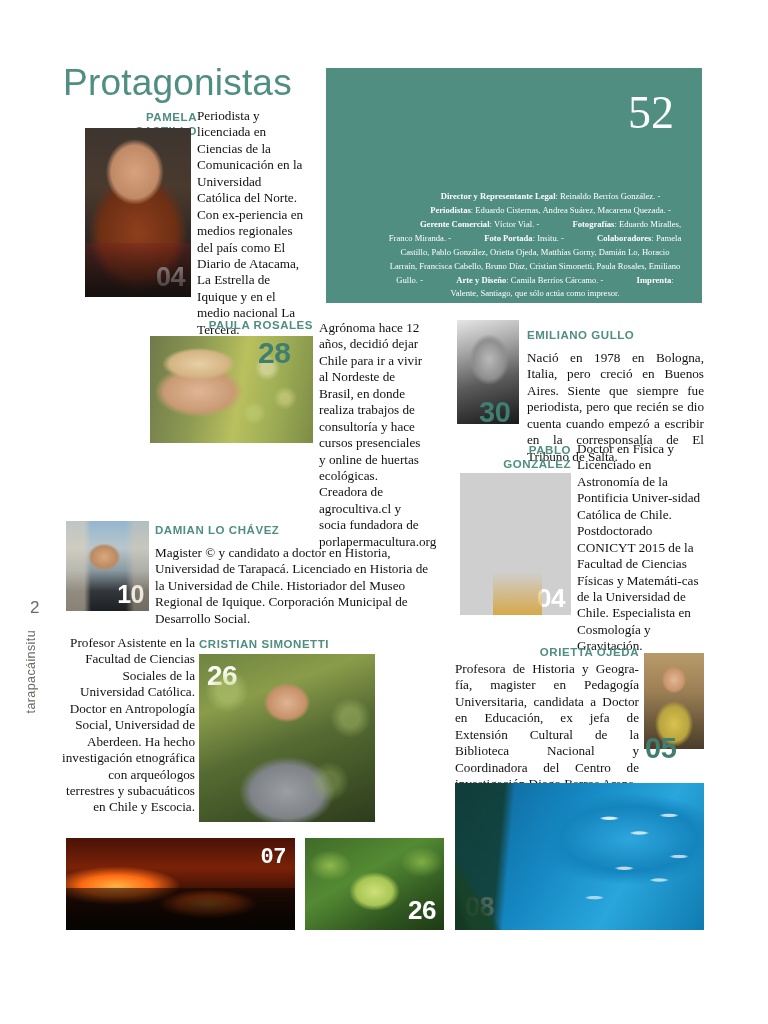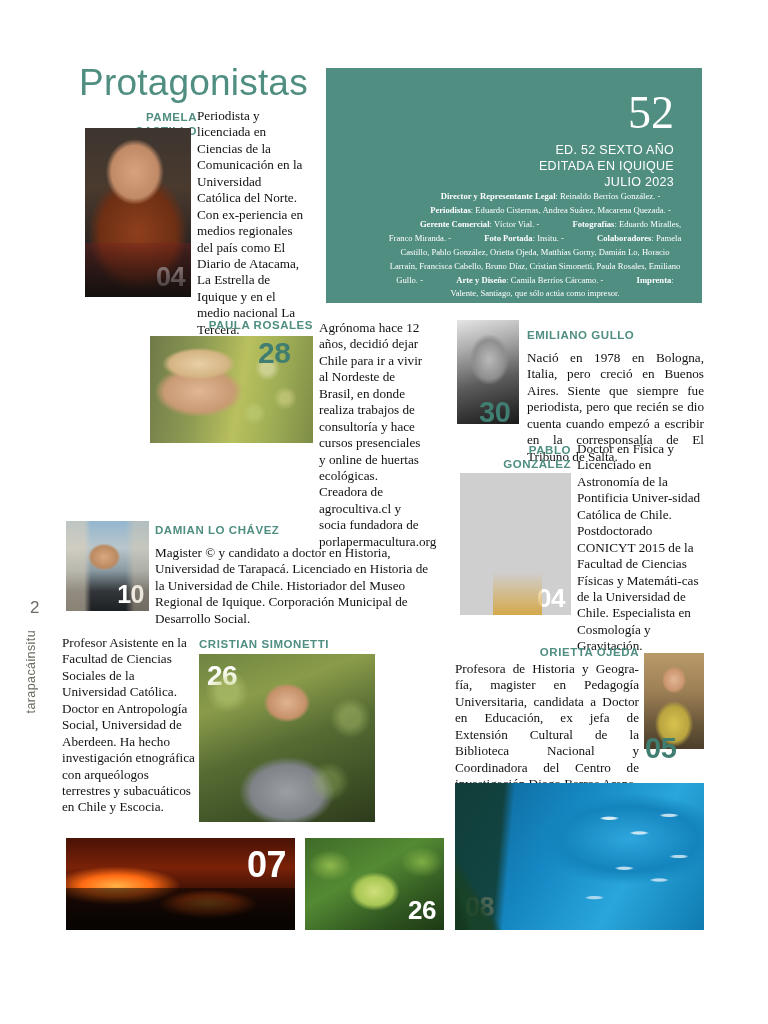--- a/index.html
+++ b/index.html
@@ -24,21 +24,20 @@
     writing-mode: vertical-rl; transform: rotate(180deg);
     white-space: nowrap;
   }
 
   
   .title {
     position: absolute; left: 63px; top: 62px;
     font-family: "Liberation Sans", sans-serif;
     font-size: 37px; font-weight: 400; color: #4f8e81;
     letter-spacing: .2px;
-    margin-left: 16px;
   }
 
   
   .masthead {
     position: absolute; left: 326px; top: 68px;
     width: 376px; height: 235px;
     background: #4f8e81;
   }
   .logo-wrap { position: absolute; left: 28px; top: 29px; }
   .logo-tarapaca {
@@ -209,25 +208,20 @@
 
 <div class="page">
 
   <div class="folio-num">2</div>
   <div class="folio-vert">tarapacáinsitu</div>
 
   <div class="title">Protagonistas</div>
 
   <div class="masthead">
     <div class="issue-num">52</div>
-    <div class="issue-lines">
-      <div>ED. 52 SEXTO AÑO</div>
-      <div>EDITADA EN IQUIQUE</div>
-      <div>JULIO 2023</div>
-    </div>
     <div class="credits"><b>Director y Representante Legal</b>: Reinaldo Berríos González. - <b>Periodistas</b>: Eduardo Cisternas, Andrea Suárez, Macarena Quezada. - <b>Gerente Comercial</b>: Víctor Vial. - <b>Fotografías</b>: Eduardo Miralles, Franco Miranda. - <b>Foto Portada</b>: Insitu. - <b>Colaboradores</b>: Pamela Castillo, Pablo González, Orietta Ojeda, Matthías Gorny, Damián Lo, Horacio Larraín, Francisca Cabello, Bruno Díaz, Cristian Simonetti, Paula Rosales, Emiliano Gullo. -  <b>Arte y Diseño</b>: Camila Berríos Cárcamo. - <b>Imprenta</b>: Valente, Santiago, que sólo actúa como impresor.</div>
   </div>
 
   <div>
     <div class="name-label" style="position:absolute; left:85px; top:110px; width:112px; text-align:right;">PAMELA CASTILLO</div>
     <div class="photo ph-pamela" style="left:85px; top:128px; width:106px; height:169px;">
       <div class="pnum white" style="right:6px; bottom:6px; font-size:27px;">04</div>
     </div>
     <div class="bio" style="position:absolute; left:197px; top:108px; width:108px;">Periodista y licenciada en Ciencias de la Comunicación en la Universidad Católica del Norte. Con ex-periencia en medios regionales del país como El Diario de Atacama, La Estrella de Iquique y en el medio nacional La Tercera.</div>
   </div>
@@ -263,32 +257,32 @@
     </div>
     <div class="name-label" style="position:absolute; left:155px; top:523px;">DAMIAN LO CHÁVEZ</div>
     <div class="bio" style="position:absolute; left:155px; top:545px; width:275px;">Magister © y candidato a doctor en Historia, Universidad de Tarapacá. Licenciado en Historia de la Universidad de Chile. Historiador del Museo Regional de Iquique. Corporación Municipal de Desarrollo Social.</div>
   </div>
 
   <div>
     <div class="name-label" style="position:absolute; left:199px; top:637px;">CRISTIAN SIMONETTI</div>
     <div class="photo ph-cristian" style="left:199px; top:654px; width:176px; height:168px;">
       <div class="pnum white" style="left:8px; top:8px; font-size:28px;">26</div>
     </div>
-    <div class="bio" style="position:absolute; left:62px; top:635px; width:133px; text-align:left;">Profesor Asistente en la Facultad de Ciencias Sociales de la Universidad Católica. Doctor en Antropología Social, Universidad de Aberdeen. Ha hecho investigación etnográfica con arqueólogos terrestres y subacuáticos en Chile y Escocia.</div>
+    <div class="bio" style="position:absolute; left:62px; top:635px; width:133px; text-align:right;">Profesor Asistente en la Facultad de Ciencias Sociales de la Universidad Católica. Doctor en Antropología Social, Universidad de Aberdeen. Ha hecho investigación etnográfica con arqueólogos terrestres y subacuáticos en Chile y Escocia.</div>
   </div>
 
   <div>
     <div class="name-label" style="position:absolute; left:455px; top:645px; width:184px; text-align:right;">ORIETTA OJEDA</div>
     <div class="photo ph-orietta" style="left:644px; top:653px; width:60px; height:96px;"></div>
     <div class="pnum teal" style="left:645px; top:734px; font-size:29px;">05</div>
     <div class="bio just" style="position:absolute; left:455px; top:661px; width:184px;">Profesora de Historia y Geogra-fía, magister en Pedagogía Universitaria, candidata a Doctor en Educación, ex jefa de Extensión Cultural de la Biblioteca Nacional y Coordinadora del Centro de investigación Diego Barros Arana.</div>
   </div>
 
   <div class="photo ph-fire" style="left:66px; top:838px; width:229px; height:92px;">
-    <div class="pnum white" style="right:9px; top:9px; font-size:36px;">07</div>
+    <div class="pnum white" style="right:9px; top:9px; font-size:22px;font-family:Liberation Mono, monospace;">07</div>
   </div>
 
   <div class="photo ph-cabbage" style="left:305px; top:838px; width:139px; height:92px;">
     <div class="pnum white" style="right:8px; bottom:7px; font-size:26px;">26</div>
   </div>
 
   <div class="photo ph-fish" style="left:455px; top:783px; width:249px; height:147px;">
     <div class="pnum white" style="left:10px; bottom:9px; font-size:27px;">08</div>
   </div>
 

